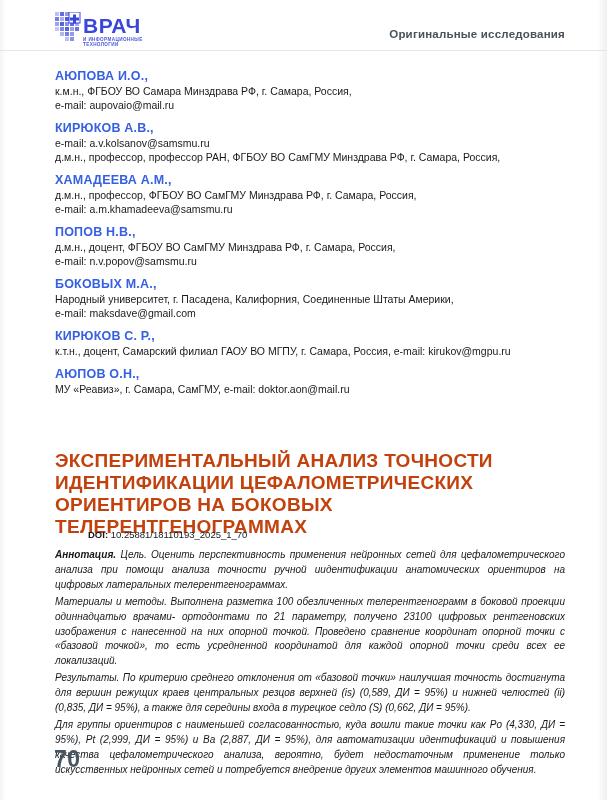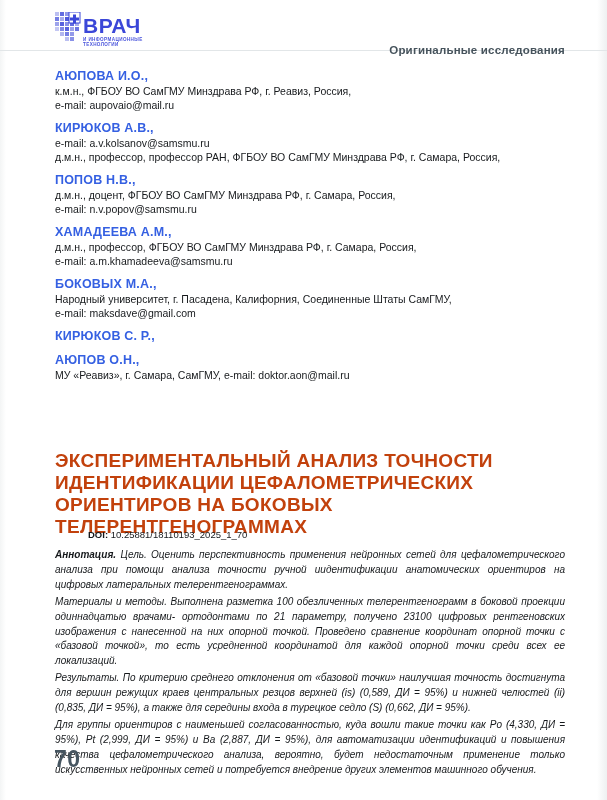--- a/index.html
+++ b/index.html
@@ -39,21 +39,21 @@
   .logo-title {
     font-size: 21px; font-weight: bold; color: #3b47d8;
     letter-spacing: 0.5px; line-height: 20px;
   }
   .logo-subtitle {
     font-size: 4.6px; font-weight: bold; color: #4a55dc;
     letter-spacing: 0.4px; line-height: 5.6px; text-transform: uppercase;
     margin-top: 1px;
   }
   .section-label {
-    position: absolute; top: 44px; right: 42px;
+    position: absolute; top: 28px; right: 42px;
     font-size: 11.5px; font-weight: bold; color: #46535c;
     letter-spacing: 0.2px;
   }
 
   
   .authors {
     position: absolute; top: 68px; left: 55px; right: 42px;
   }
   .author { margin-bottom: 8px; }
   .author-name {
@@ -141,45 +141,46 @@
           <span>ТЕХНОЛОГИИ</span>
         </span>
       </span>
     </div>
     <div class="section-label">Оригинальные исследования</div>
   </div>
 
   <div class="authors">
     <div class="author">
       <div class="author-name">АЮПОВА И.О.,</div>
-      <div class="author-detail">к.м.н., ФГБОУ ВО СамГМУ Минздрава РФ, г. Реавиз, Россия,</div>
+      <div class="author-detail">к.м.н., ФГБОУ ВО Самара Минздрава РФ, г. Самара, Россия,</div>
       <div class="author-detail">e-mail: aupovaio@mail.ru</div>
     </div>
     <div class="author">
       <div class="author-name">КИРЮКОВ А.В.,</div>
       <div class="author-detail">e-mail: a.v.kolsanov@samsmu.ru</div>
       <div class="author-detail">д.м.н., профессор, профессор РАН, ФГБОУ ВО СамГМУ Минздрава РФ, г. Самара, Россия,</div>
     </div>
     <div class="author">
+      <div class="author-name">ХАМАДЕЕВА А.М.,</div>
+      <div class="author-detail">д.м.н., профессор, ФГБОУ ВО СамГМУ Минздрава РФ, г. Самара, Россия,</div>
+      <div class="author-detail">e-mail: a.m.khamadeeva@samsmu.ru</div>
+    </div>
+    <div class="author">
       <div class="author-name">ПОПОВ Н.В.,</div>
       <div class="author-detail">д.м.н., доцент, ФГБОУ ВО СамГМУ Минздрава РФ, г. Самара, Россия,</div>
       <div class="author-detail">e-mail: n.v.popov@samsmu.ru</div>
     </div>
     <div class="author">
-      <div class="author-name">ХАМАДЕЕВА А.М.,</div>
-      <div class="author-detail">д.м.н., профессор, ФГБОУ ВО СамГМУ Минздрава РФ, г. Самара, Россия,</div>
-      <div class="author-detail">e-mail: a.m.khamadeeva@samsmu.ru</div>
-    </div>
-    <div class="author">
       <div class="author-name">БОКОВЫХ М.А.,</div>
-      <div class="author-detail">Народный университет, г. Пасадена, Калифорния, Соединенные Штаты СамГМУ,</div>
+      <div class="author-detail">Народный университет, г. Пасадена, Калифорния, Соединенные Штаты Америки,</div>
       <div class="author-detail">e-mail: maksdave@gmail.com</div>
     </div>
     <div class="author">
       <div class="author-name">КИРЮКОВ С. Р.,</div>
+      <div class="author-detail">к.т.н., доцент, Самарский филиал ГАОУ ВО МГПУ, г. Самара, Россия, e-mail: kirukov@mgpu.ru</div>
 
     </div>
     <div class="author">
       <div class="author-name">АЮПОВ О.Н.,</div>
       <div class="author-detail">МУ «Реавиз», г. Самара, СамГМУ, e-mail: doktor.aon@mail.ru</div>
 
     </div>
   </div>
 
   <div class="article-title">ЭКСПЕРИМЕНТАЛЬНЫЙ АНАЛИЗ ТОЧНОСТИ ИДЕНТИФИКАЦИИ ЦЕФАЛОМЕТРИЧЕСКИХ ОРИЕНТИРОВ НА БОКОВЫХ ТЕЛЕРЕНТГЕНОГРАММАХ</div>

